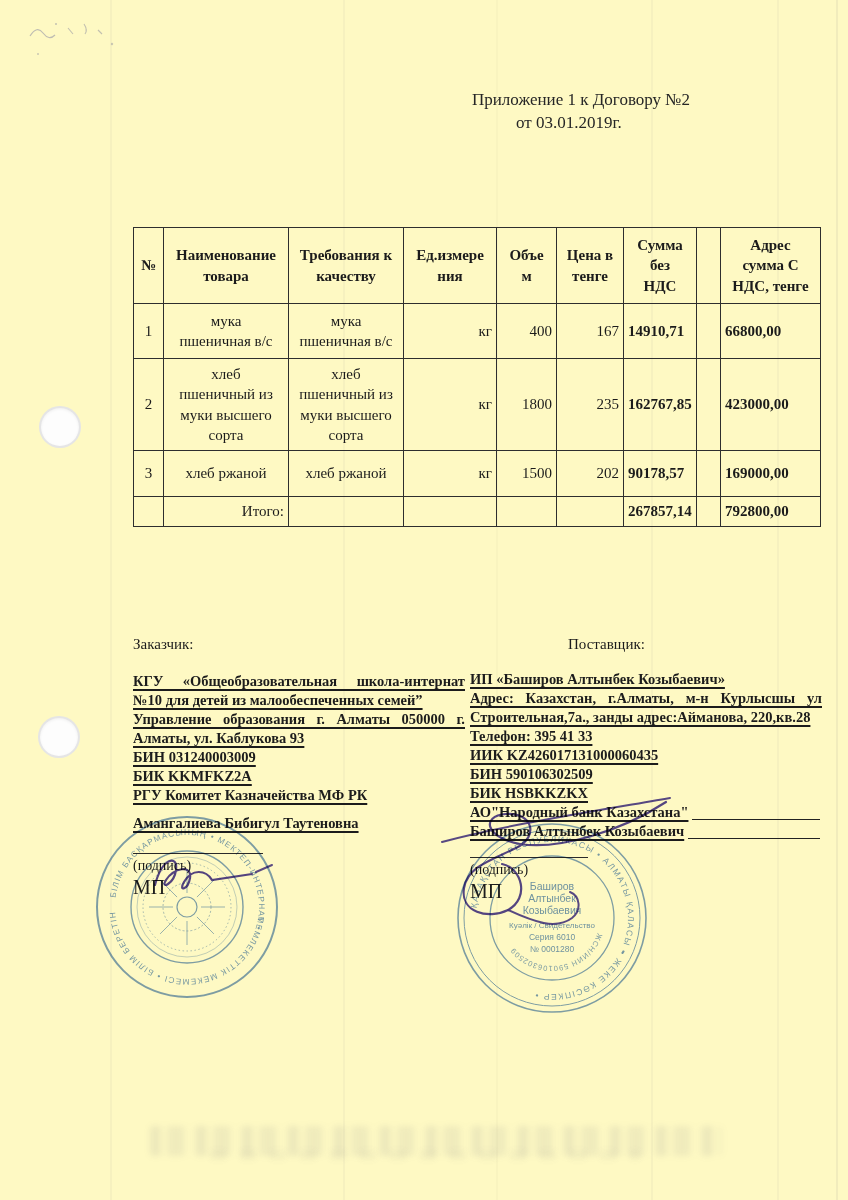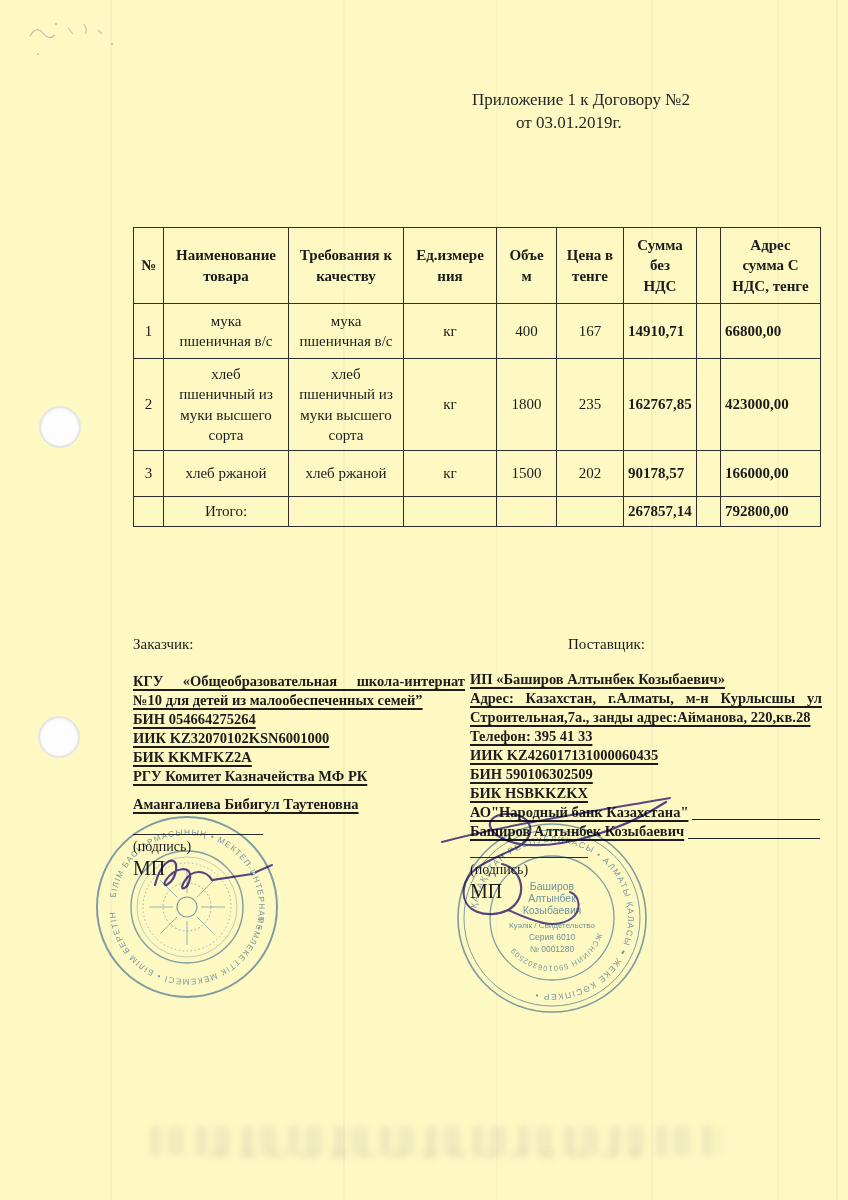--- a/index.html
+++ b/index.html
@@ -27,23 +27,23 @@
   .appendix{position:absolute;left:472px;top:88px;font-size:17px;line-height:23px;color:#262626;}
   .appendix .l2{padding-left:4px;margin-left:40px;}
   
   table.goods{position:absolute;left:133px;top:227px;width:687px;
     border-collapse:collapse;table-layout:fixed;font-size:15px;color:#1b1b1b;}
   table.goods th,table.goods td{border:1.6px solid #2e2e2e;padding:3px 4px;vertical-align:middle;}
   table.goods th{font-weight:bold;text-align:center;white-space:pre-line;line-height:1.35;padding:4px 2px;}
   tr.r-head{height:76px}tr.r-1{height:55px}tr.r-2{height:92px}tr.r-3{height:46px}tr.r-total{height:30px}
   td.c-num{text-align:center;}
   td.c-text{text-align:center;font-weight:normal;white-space:pre-line;line-height:1.35;padding-left:6px;}
-  td.c-mid{text-align:center;}
+  td.c-mid{text-align:right;}
   td.c-sum{text-align:left;font-weight:bold;vertical-align:top;padding-right:5px;padding-top:3px;}
-  td.c-label{text-align:center;padding-left:6px;font-weight:normal;}
+  td.c-label{text-align:right;padding-left:6px;font-weight:normal;}
   
   .party-title{position:absolute;font-size:15px;}
   .party-title.customer{left:133px;top:636px;}
   .party-title.supplier{left:568px;top:636px;}
   .party{position:absolute;font-size:14.5px;line-height:19px;font-weight:bold;}
   .party.customer{left:133px;top:672px;width:332px;}
   .party.supplier{left:470px;top:670px;width:352px;}
   .p-line{text-align:justify;text-decoration:underline;text-decoration-thickness:1.5px;text-underline-offset:2.5px;}
   .p-line.extend{display:flex;text-decoration:none;}
   .p-line.extend span{text-decoration:underline;text-decoration-thickness:1.5px;text-underline-offset:2.5px;white-space:nowrap;}
@@ -159,43 +159,43 @@
       </tr>
       <tr class="r-3">
         <td class="c-num">3</td>
         <td class="c-text">хлеб ржаной</td>
         <td class="c-text">хлеб ржаной</td>
         <td class="c-mid">кг</td>
         <td class="c-mid">1500</td>
         <td class="c-mid">202</td>
         <td class="c-sum">90178,57</td>
         <td></td>
-        <td class="c-sum">166000,00</td>
+        <td class="c-sum">169000,00</td>
       </tr>
       <tr class="r-total">
         <td></td>
         <td class="c-label">Итого:</td>
         <td></td>
         <td></td>
         <td></td>
         <td></td>
         <td class="c-sum">267857,14</td>
         <td></td>
         <td class="c-sum">792800,00</td>
       </tr>
     </tbody>
   </table>
 
   <div class="party-title customer">Заказчик:</div>
   <div class="party-title supplier">Поставщик:</div>
 
   <div class="party customer">
     <div class="p-line">КГУ «Общеобразовательная школа-интернат №10 для детей из малообеспеченных семей”</div>
-    <div class="p-line">БИН 054664275264</div>
-    <div class="p-line">ИИК KZ32070102KSN6001000</div>
+    <div class="p-line">Управление образования г. Алматы 050000 г. Алматы, ул. Каблукова 93</div>
+    <div class="p-line">БИН 031240003009</div>
     <div class="p-line">БИК KKMFKZ2A</div>
     <div class="p-line">РГУ Комитет Казначейства МФ РК</div>
     <div class="p-line signatory">Амангалиева Бибигул Таутеновна</div>
     <div class="sig-line"></div>
     <div class="sig-caption">(подпись)</div>
     <div class="seal-label">МП</div>
   </div>
 
   <div class="party supplier">
     <div class="p-line">ИП «Баширов Алтынбек Козыбаевич»</div>

